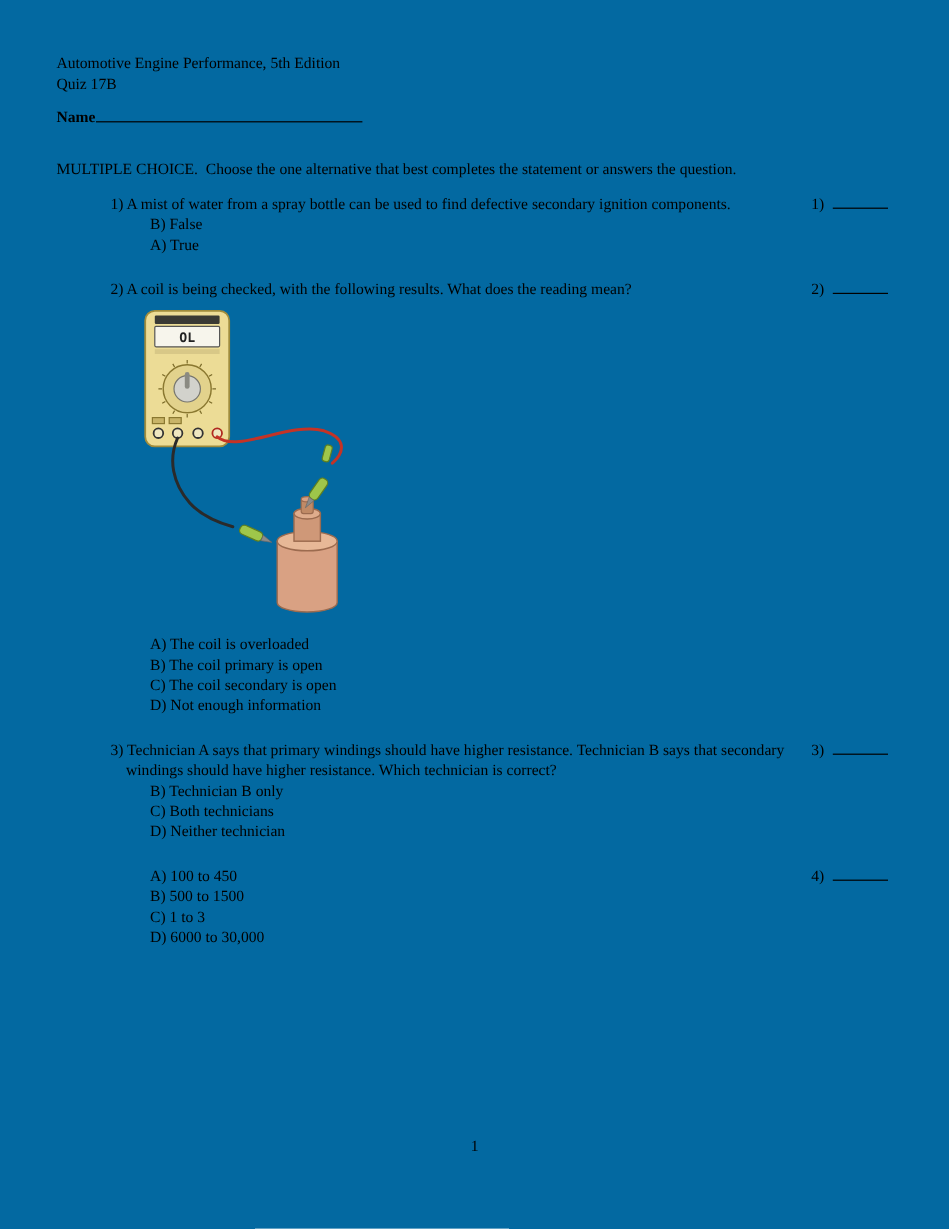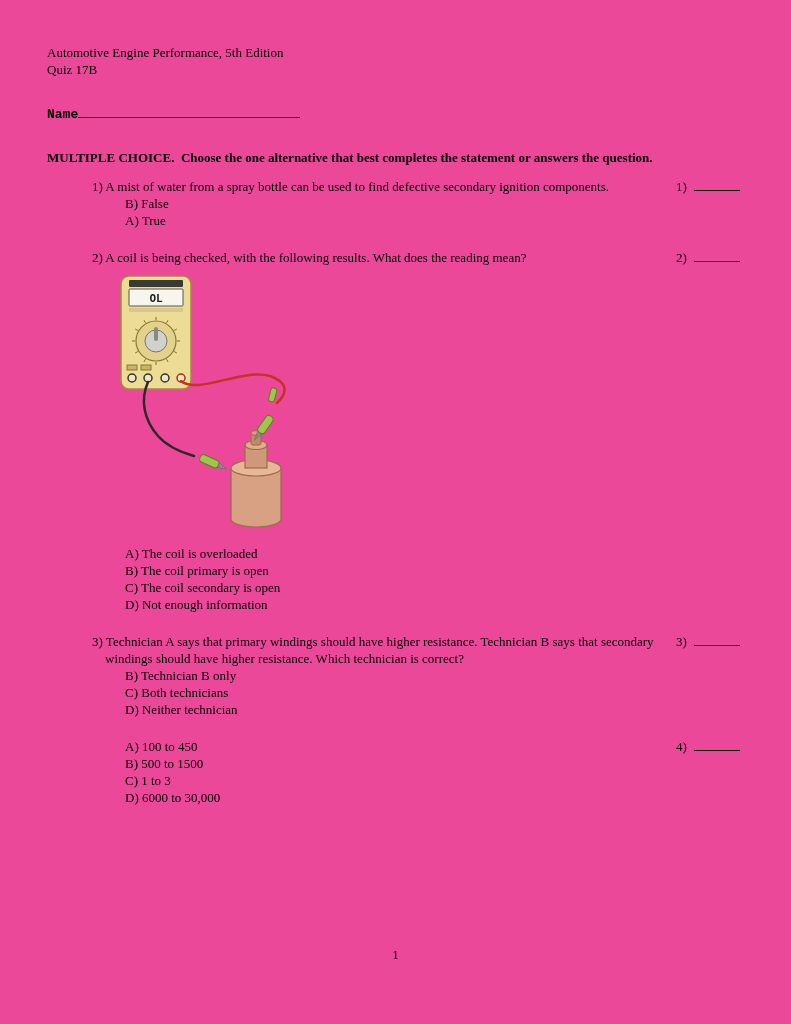--- a/index.html
+++ b/index.html
@@ -1,36 +1,36 @@
 <!DOCTYPE html>
 <html><head>
 <meta charset="utf-8">
 <style>
   * { margin:0; padding:0; box-sizing:border-box; }
   html,body { background:#ffffff; }
   .page {
     position:relative;
     width:791px; height:1024px;
     margin:0 auto;
-    background:#ec4899;
+    background:#0369a1;
     color:#000;
     font-family:"Liberation Serif", serif;
     font-size:13px;
     line-height:17px;
     padding:44px 46px 0 47px;
     overflow:hidden;
   }
   .hdr-line { white-space:nowrap; }
-  .name-row { margin-top:26px; font-weight:bold;font-family:Liberation Mono, monospace; }
+  .name-row { margin-top:10px; font-weight:bold; }
   .name-underline {
     display:inline-block; width:222px; height:14px;
     border-bottom:1px solid #000; vertical-align:baseline;
   }
   .instructions {
-    margin-top:26px; font-weight:bold; white-space:pre-wrap;
+    margin-top:26px; font-weight:normal; white-space:pre-wrap;
   }
   .questions { margin-top:12px; padding-left:45px; }
   .question { position:relative; }
   .question + .question { margin-top:20px; }
   .q-prompt {
     max-width:582px;
     padding-left:13px; text-indent:-13px;
   }
   .answer {
     position:absolute; left:584px; top:0; white-space:nowrap;

